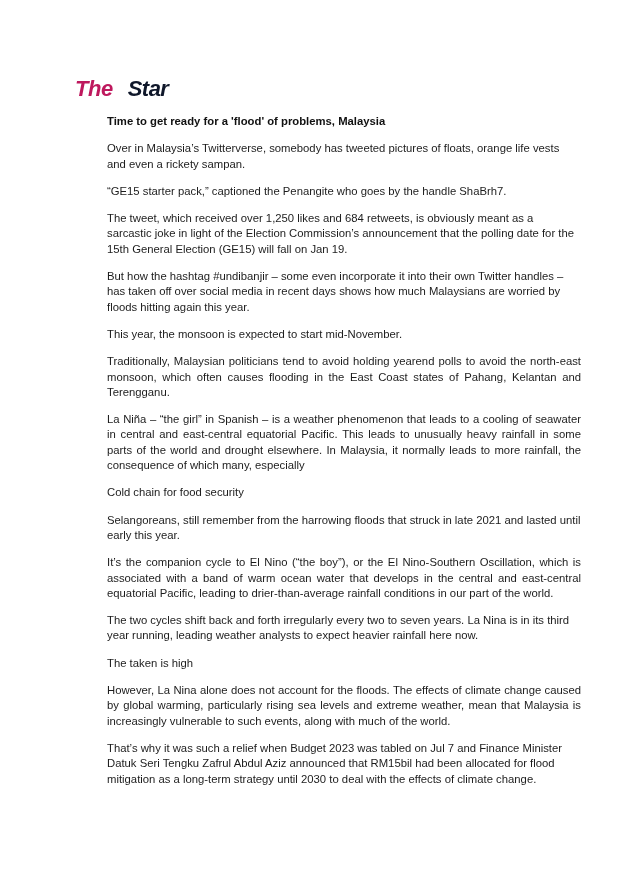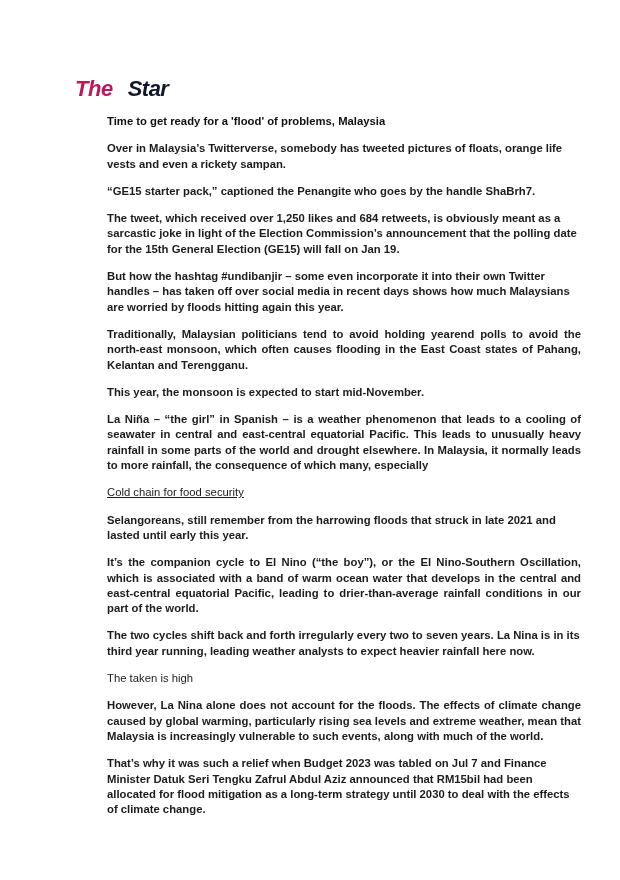--- a/index.html
+++ b/index.html
@@ -54,49 +54,47 @@
       margin-left: 33px;
     }
     .headline {
       font-weight: bold;
       font-size: 11.3px;
       margin: 0 0 12px 0;
       color: #111;
     }
     .para {
       margin: 0 0 12px 0;
-      font-weight: bold;
     }
     .para.justify {
       text-align: justify;
     }
     .subhead {
       margin: 0 0 12px 0;
     }
     .subhead.underline {
-      text-decoration: underline;
     }
   </style>
 </head>
 <body>
 
 <div class="page">
   <div class="logo">
     <span class="the">The</span><span class="star">Star</span>
   </div>
 
   <div class="content">
     <div class="headline">Time to get ready for a 'flood' of problems, Malaysia</div>
 
     <p class="para">Over in Malaysia’s Twitterverse, somebody has tweeted pictures of floats, orange life vests and even a rickety sampan.</p>
     <p class="para">“GE15 starter pack,” captioned the Penangite who goes by the handle ShaBrh7.</p>
     <p class="para">The tweet, which received over 1,250 likes and 684 retweets, is obviously meant as a sarcastic joke in light of the Election Commission’s announcement that the polling date for the 15th General Election (GE15) will fall on Jan 19.</p>
     <p class="para">But how the hashtag #undibanjir – some even incorporate it into their own Twitter handles – has taken off over social media in recent days shows how much Malaysians are worried by floods hitting again this year.</p>
+    <p class="para">This year, the monsoon is expected to start mid-November.</p>
     <p class="para justify">Traditionally, Malaysian politicians tend to avoid holding yearend polls to avoid the north-east monsoon, which often causes flooding in the East Coast states of Pahang, Kelantan and Terengganu.</p>
-    <p class="para">This year, the monsoon is expected to start mid-November.</p>
     <p class="para justify">La Niña – “the girl” in Spanish – is a weather phenomenon that leads to a cooling of seawater in central and east-central equatorial Pacific. This leads to unusually heavy rainfall in some parts of the world and drought elsewhere. In Malaysia, it normally leads to more rainfall, the consequence of which many, especially</p>
     <p class="subhead underline">Cold chain for food security</p>
     <p class="para">Selangoreans, still remember from the harrowing floods that struck in late 2021 and lasted until early this year.</p>
     <p class="para justify">It’s the companion cycle to El Nino (“the boy”), or the El Nino-Southern Oscillation, which is associated with a band of warm ocean water that develops in the central and east-central equatorial Pacific, leading to drier-than-average rainfall conditions in our part of the world.</p>
     <p class="para">The two cycles shift back and forth irregularly every two to seven years. La Nina is in its third year running, leading weather analysts to expect heavier rainfall here now.</p>
     <p class="subhead">The taken is high</p>
     <p class="para justify">However, La Nina alone does not account for the floods. The effects of climate change caused by global warming, particularly rising sea levels and extreme weather, mean that Malaysia is increasingly vulnerable to such events, along with much of the world.</p>
     <p class="para">That’s why it was such a relief when Budget 2023 was tabled on Jul 7 and Finance Minister Datuk Seri Tengku Zafrul Abdul Aziz announced that RM15bil had been allocated for flood mitigation as a long-term strategy until 2030 to deal with the effects of climate change.</p>
   </div>
 </div>

